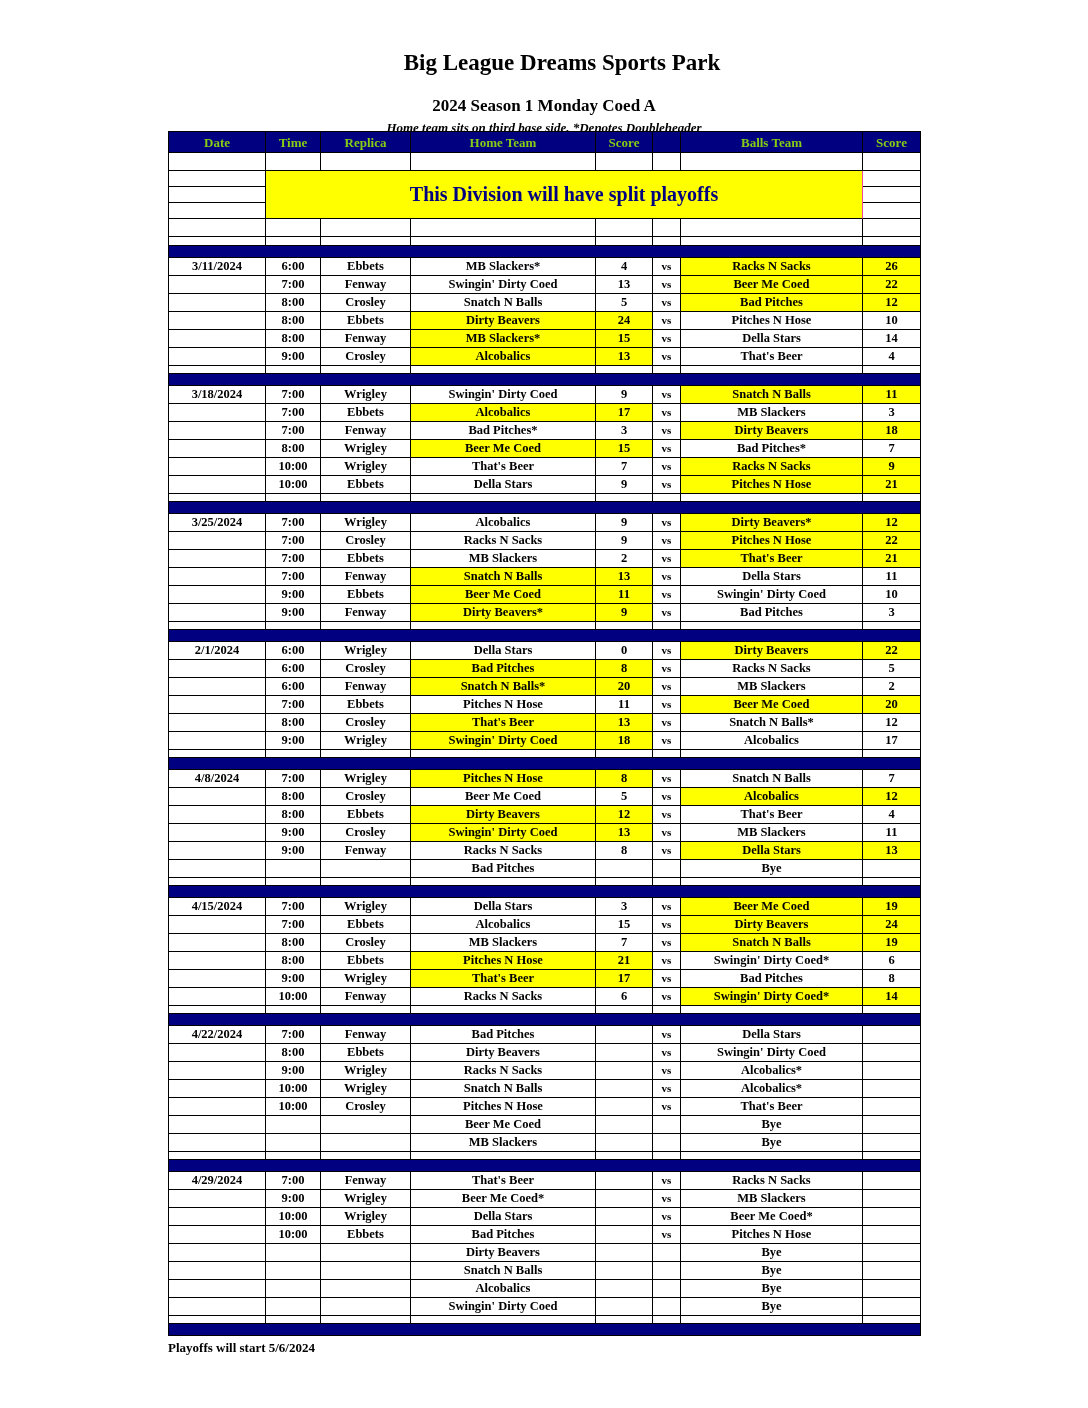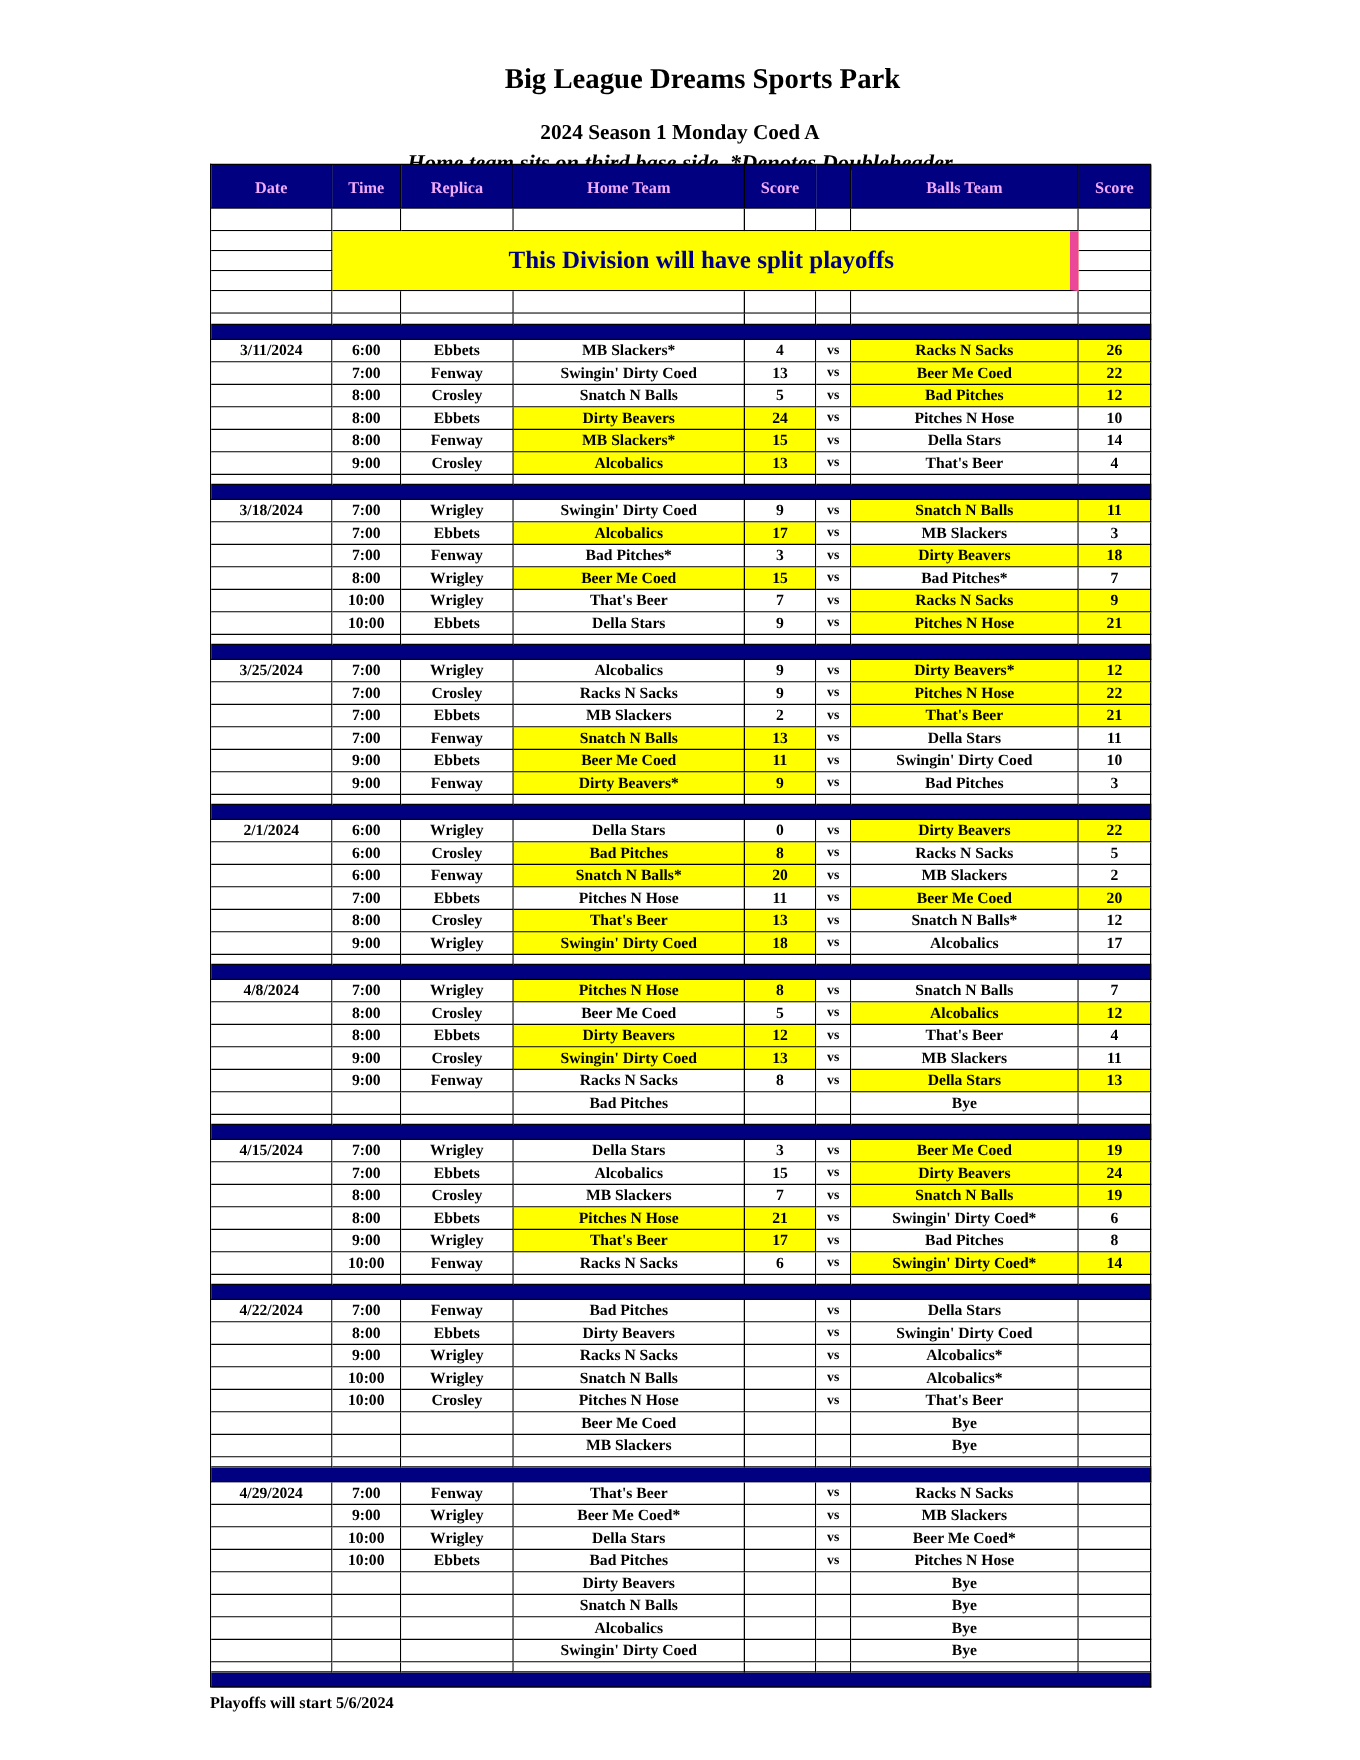--- a/index.html
+++ b/index.html
@@ -1,44 +1,44 @@
 <!DOCTYPE html>
 <html style="--navy: #000080; --yellow: #FFFF00;"><head>
 <meta charset="utf-8">
 <style>
   html,body{margin:0;padding:0;background:#fff;}
   .page{position:relative;width:1088px;height:1408px;background:#fff;overflow:hidden;
         font-family:"Liberation Serif", serif;color:#000;}
   .titles{text-align:center;padding-top:50px;}
   .title{font-size:23px;font-weight:bold;padding-left:36px;}
   .subtitle{font-size:17px;font-weight:bold;margin-top:20px;}
-  .note{font-size:18px;font-weight:bold;font-style:italic;margin-top:4px;}
+  .note{font-size:13px;font-weight:bold;font-style:italic;margin-top:4px;}
 
   .sched{position:absolute;left:168px;top:131px;width:754px;}
   .tbl{border-left:1px solid #000;border-top:1px solid #000;width:753px;box-sizing:border-box;}
 
   .row{display:grid;grid-template-columns:97px 55px 90px 185px 57px 28px 182px 58px;}
   .cell{border-right:1px solid #000;border-bottom:1px solid #000;box-sizing:border-box;
         display:flex;align-items:center;justify-content:center;font-weight:bold;
         font-size:12.5px;line-height:1;overflow:hidden;white-space:nowrap;background:#fff;}
-  .row.head .cell{height:35px;background:var(--navy,#000080);color:#f0abfc;font-size:13px;}
+  .row.head .cell{height:21px;background:var(--navy,#000080);color:#84cc16;font-size:13px;}
   .row.data .cell{height:18px;}
   .row.blank18 .cell{height:18px;}
   .row.blank9 .cell{height:9px;}
   .row.gap .cell{height:8px;}
   .cell.vs{font-size:11px;}
   .cell.win{background:var(--yellow,#FFFF00);}
 
   .sep{height:12px;background:var(--navy,#000080);border-right:1px solid #000;
        border-bottom:1px solid #000;box-sizing:border-box;}
 
   .banner-row{display:grid;grid-template-columns:97px 597px 58px;}
   .banner-side{display:flex;flex-direction:column;}
   .banner-side .cell{height:16px;}
-  .banner-main{height:48px;background:var(--yellow,#FFFF00);border-right:7px solid #ec4899;
+  .banner-main{height:48px;background:var(--yellow,#FFFF00);border-right:1px solid #ec4899;
        border-bottom:1px solid #000;box-sizing:border-box;display:flex;align-items:center;
        justify-content:center;color:var(--navy,#000080);font-weight:bold;font-size:20px;}
 
   .footer{margin-top:4px;font-size:13px;font-weight:bold;text-align:left;}
 </style>
 </head>
 <body>
 
 <div class="page">
 

